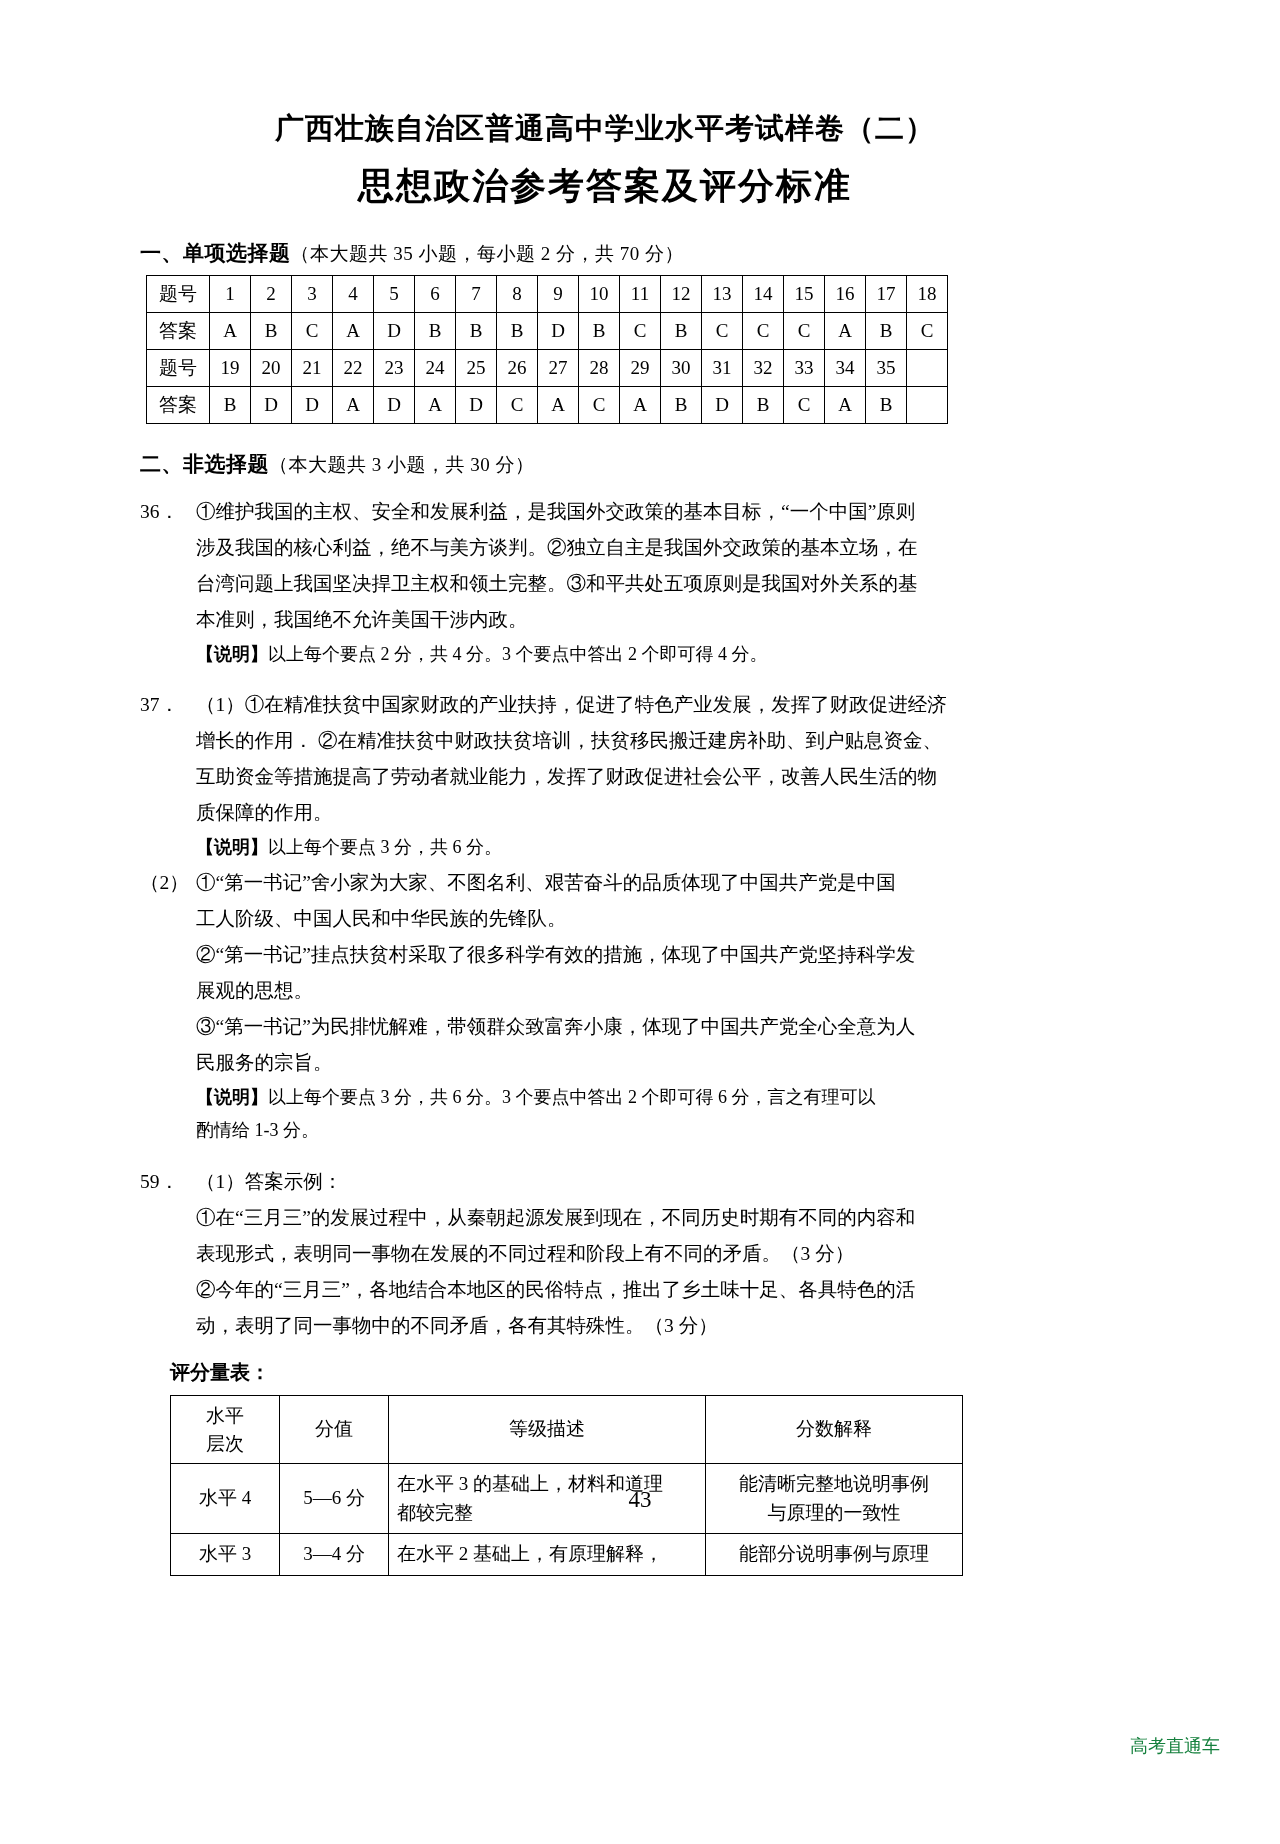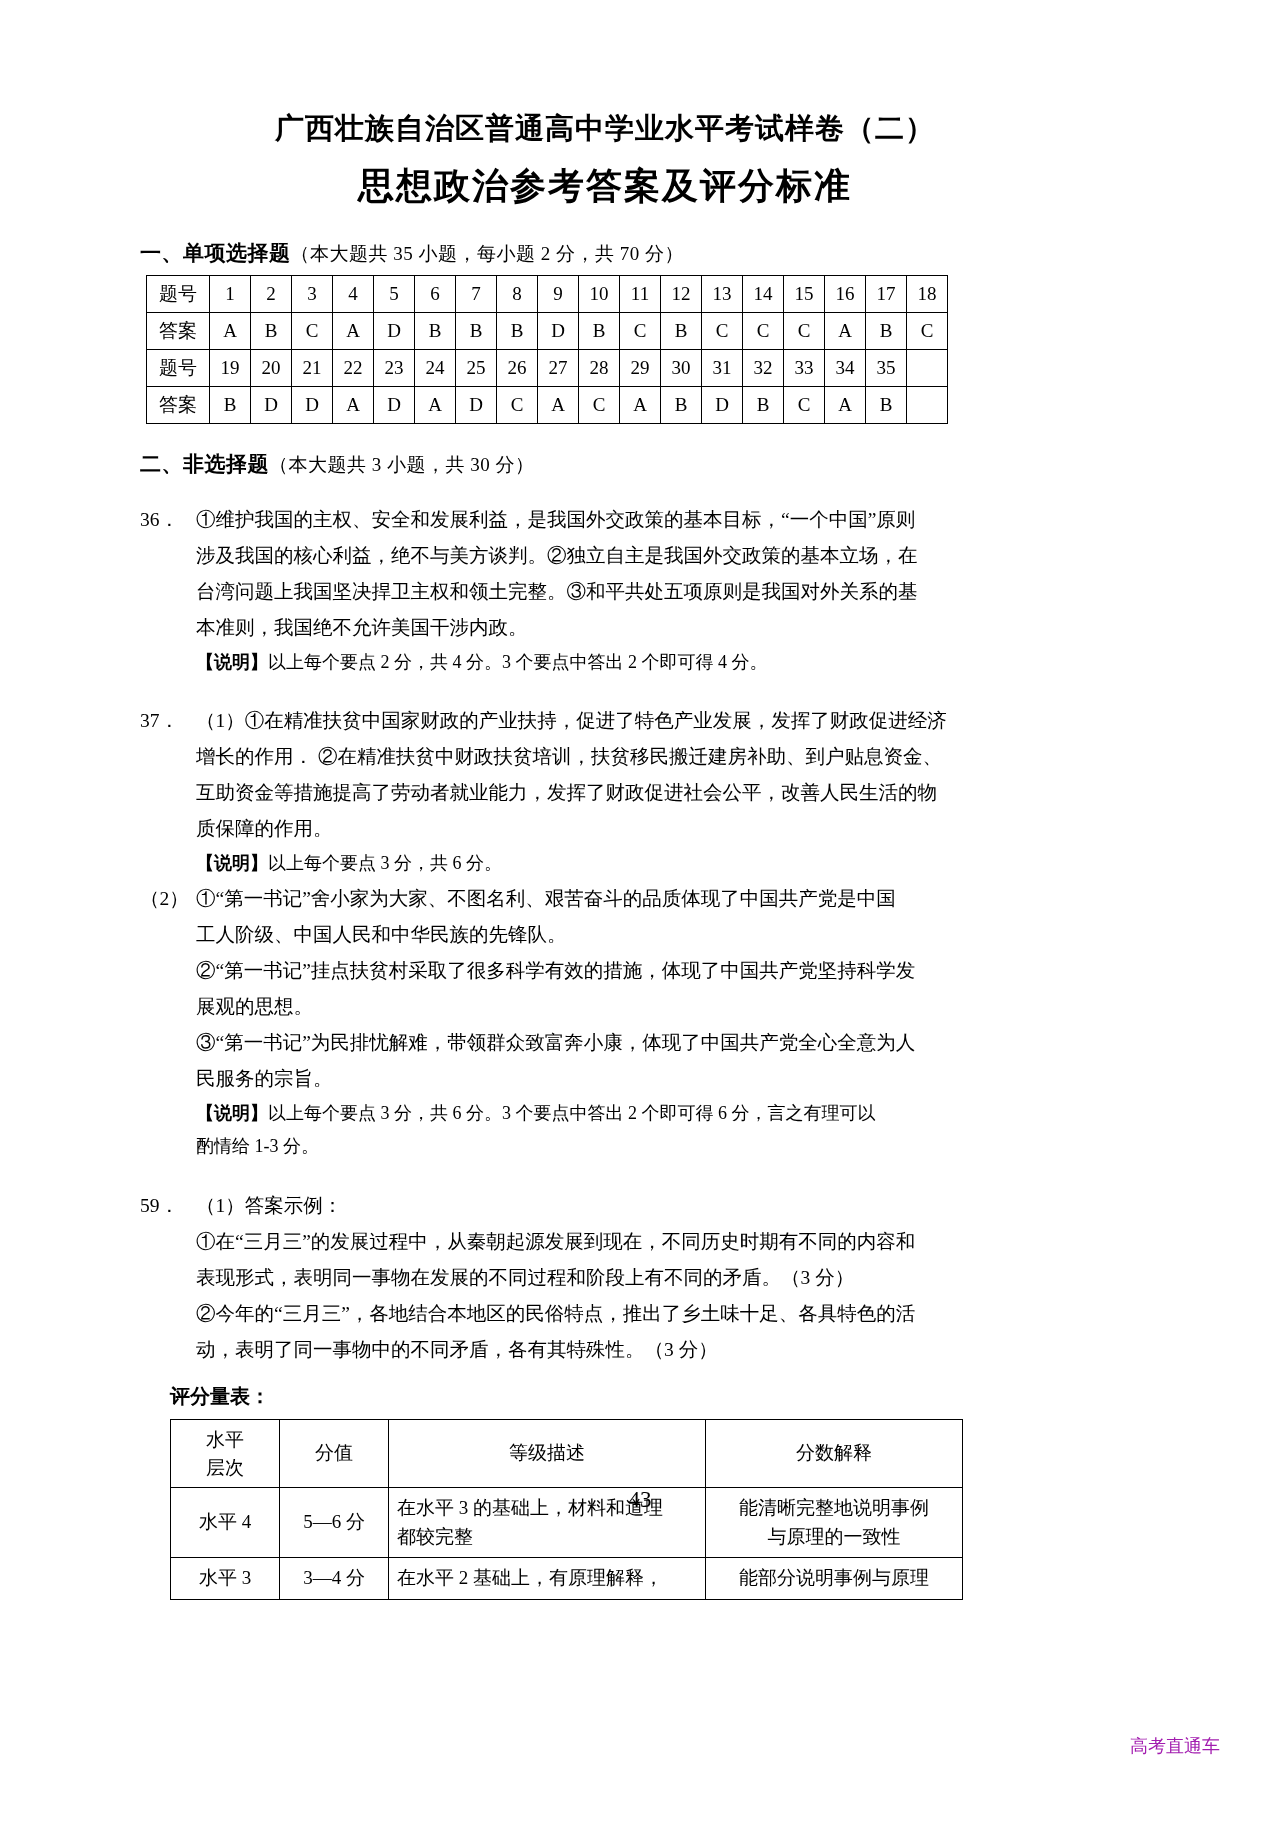--- a/index.html
+++ b/index.html
@@ -81,21 +81,21 @@
   table.ans td.hdr {
     width: 62px;
     font-size: 19px;
   }
   table.ans td.cell {
     width: 40px;
   }
 
   
   .qblock {
-    margin-top: 24px;
+    margin-top: 16px;
     font-size: 19.5px;
     line-height: 1.85;
   }
   .qrow {
     display: flex;
     align-items: flex-start;
   }
   .qnum {
     width: 56px;
     flex: 0 0 56px;
@@ -157,21 +157,21 @@
     top: 1475px;
     width: 1280px;
     text-align: center;
     font-size: 23px;
   }
   .watermark {
     position: absolute;
     right: 60px;
     top: 1722px;
     font-size: 18px;
-    color: #a21caf;
+    color: #15803d;
     font-family: "DejaVu Sans", "Liberation Sans", sans-serif;
   }
 </style>
 </head>
 <body>
 
 <div class="page">
   <div class="content">
 
     <div class="title-line1">广西壮族自治区普通高中学业水平考试样卷（二）</div>

